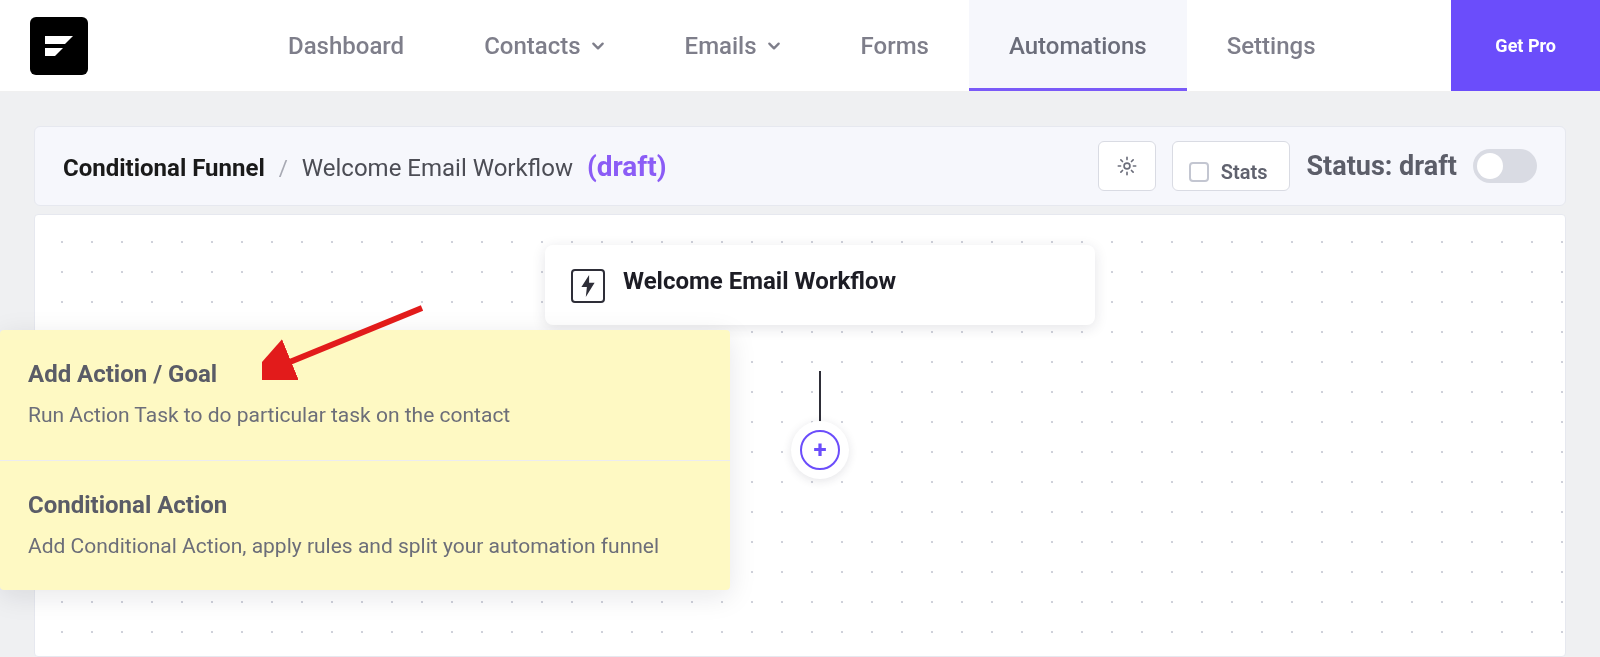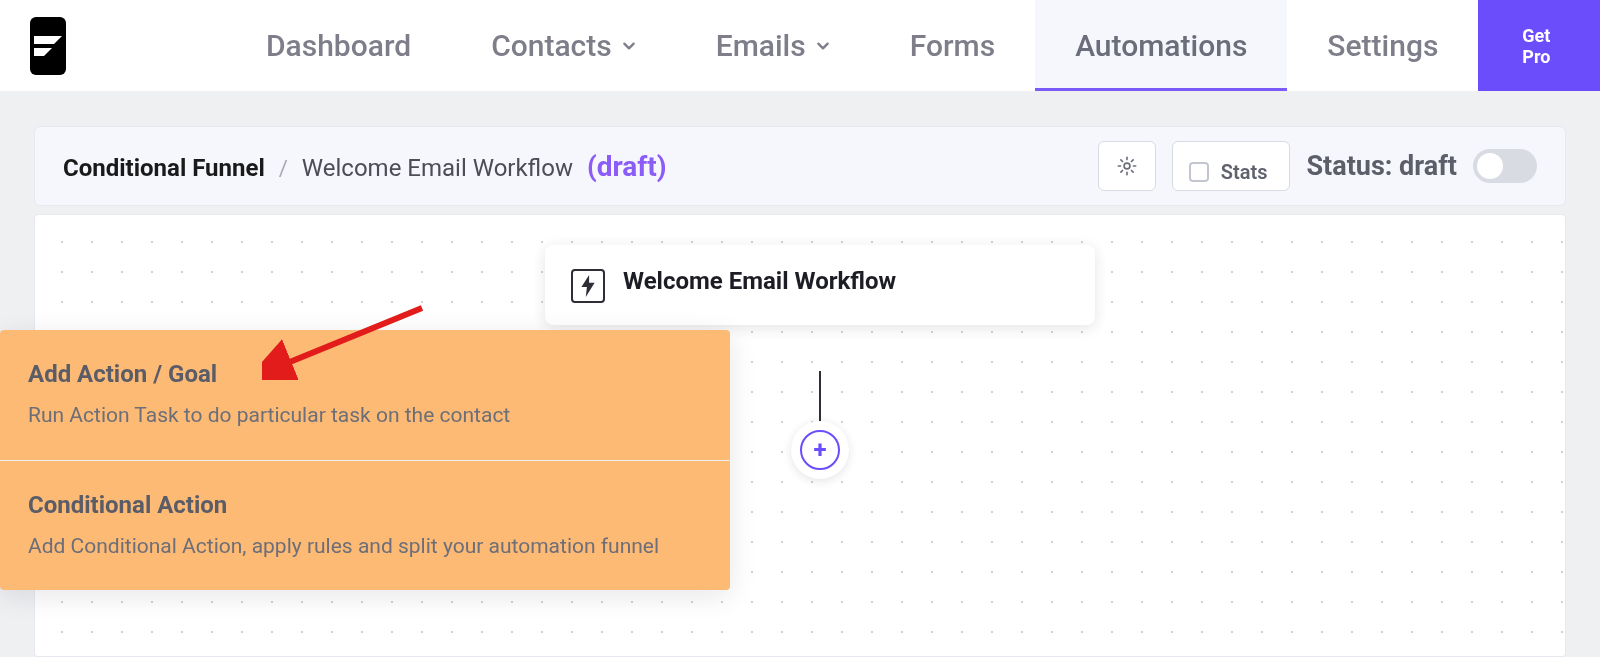--- a/index.html
+++ b/index.html
@@ -35,21 +35,21 @@
     align-items: stretch;
     margin-left: 160px;
     height: 100%;
     gap: 0;
   }
   .nav-item {
     display: flex;
     align-items: center;
     padding: 0 40px;
     color: #7e7e8a;
-    font-size: 30px;
+    font-size: 24px;
     font-weight: 500;
     cursor: pointer;
     position: relative;
     gap: 10px;
   }
   .nav-item.active {
     background: #f6f7fc;
     color: #6b6d7a;
     box-shadow: inset 0 -3px 0 #7a5af8;
     justify-content: center;
@@ -250,21 +250,21 @@
     color: #6b4dfb;
     font-size: 24px;
     font-weight: 700;
   }
   
   .popup {
     position: absolute;
     left: 0;
     top: 330px;
     width: 730px;
-    background: #fdba74;
+    background: #fef9c3;
     box-shadow: 0 6px 28px rgba(20,20,40,0.10);
     border-radius: 4px;
     z-index: 20;
     padding: 0;
   }
   .popup-item {
     padding: 30px 28px 28px 28px;
     cursor: pointer;
   }
   .popup-item + .popup-item {

